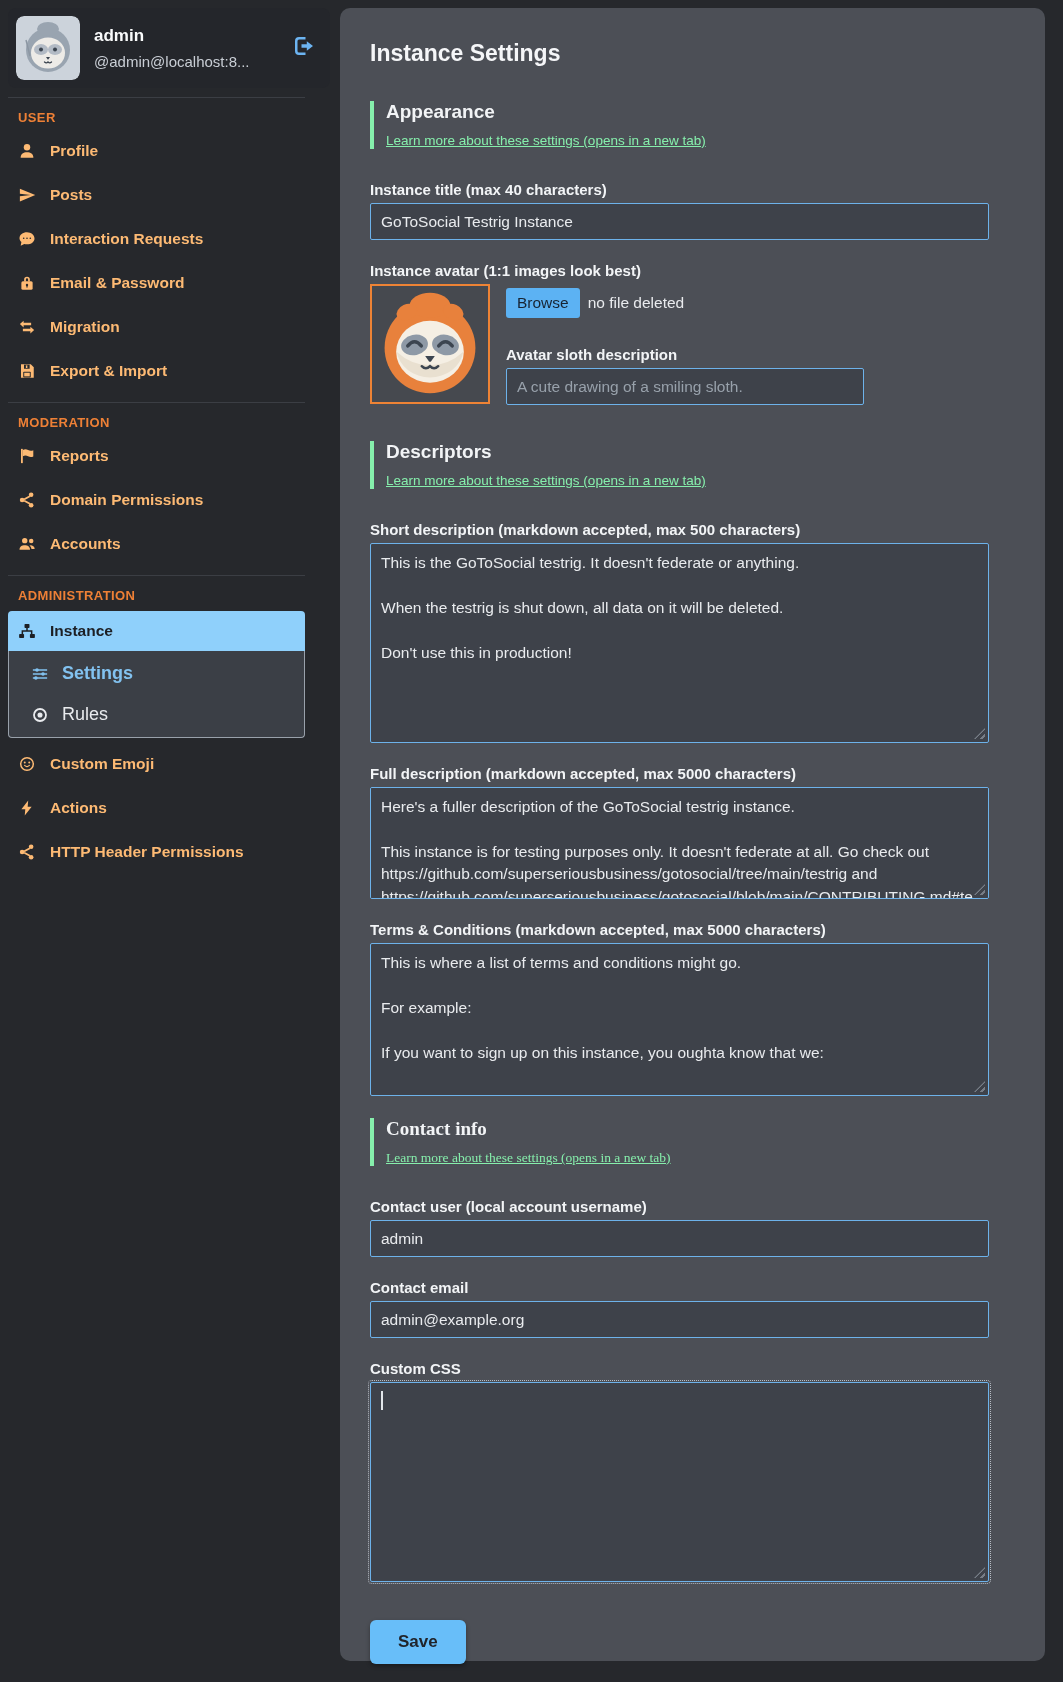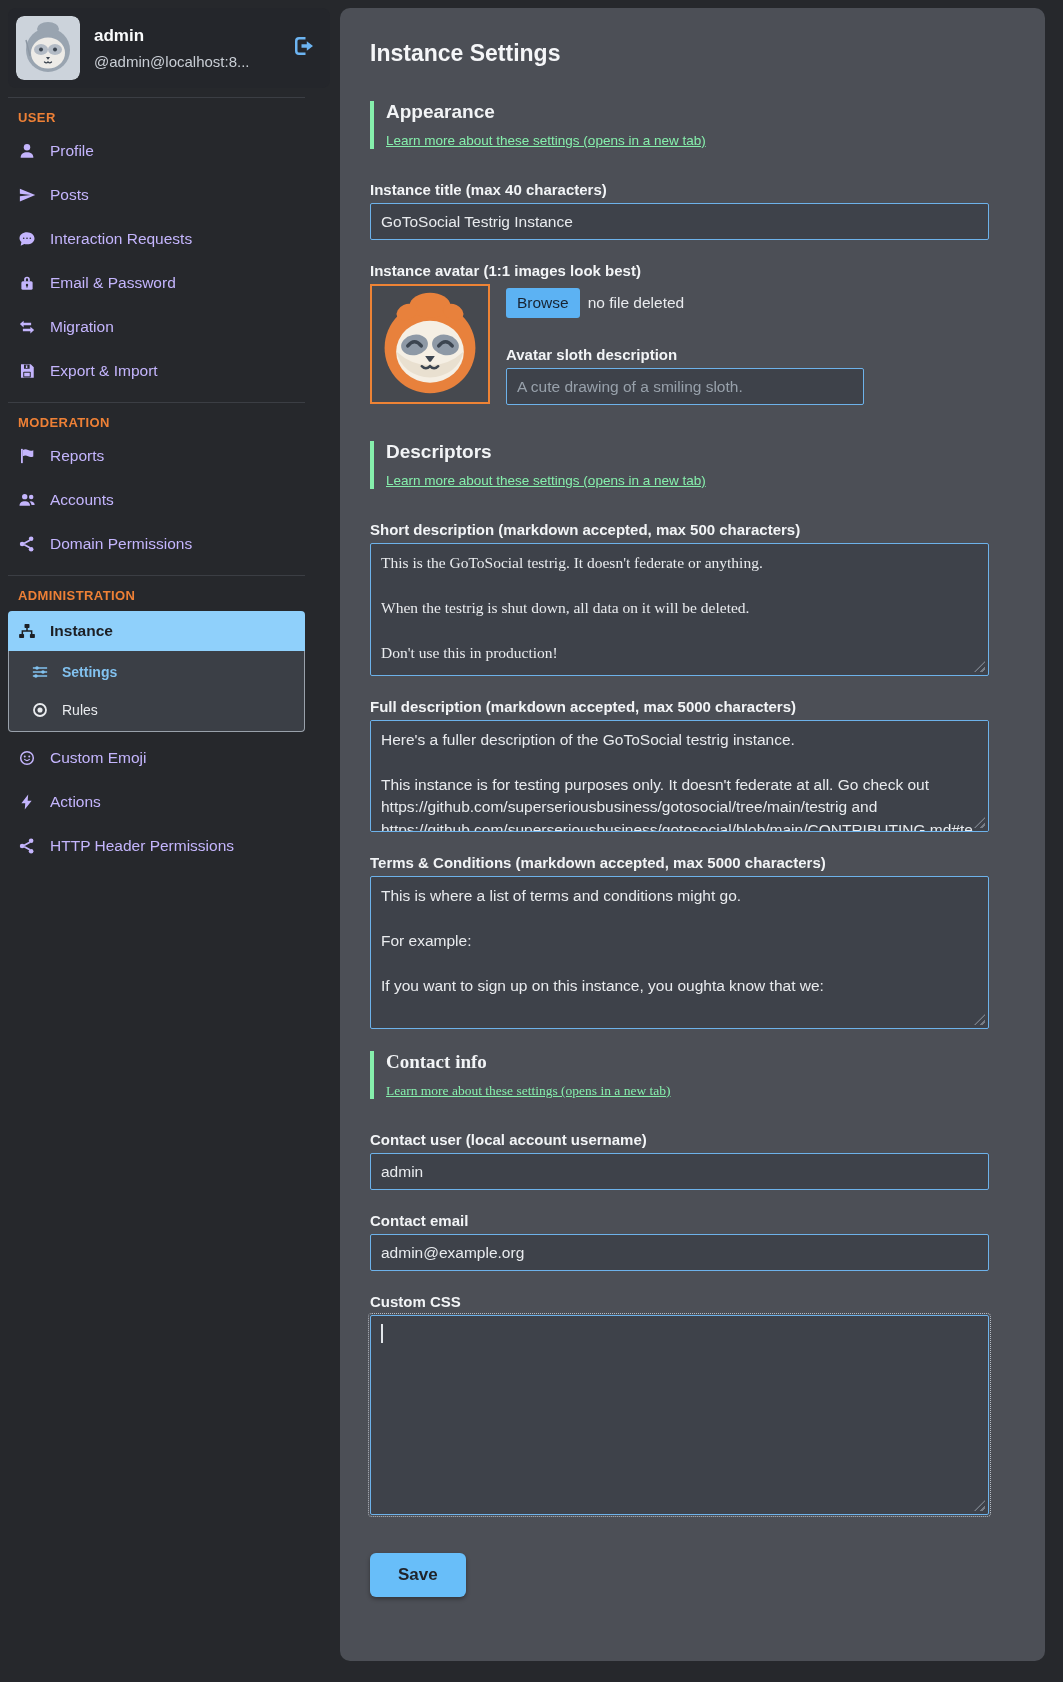--- a/index.html
+++ b/index.html
@@ -8,44 +8,44 @@
   
   .sidebar{width:322px;flex-shrink:0;}
   .user-card{background:#24262b;border-radius:8px;padding:8px;display:flex;align-items:center;gap:14px;height:64px;}
   .avatar-sm{width:64px;height:64px;border-radius:8px;flex-shrink:0;overflow:hidden;}
   .user-names{flex:1;min-width:0;}
   .user-name{font-weight:bold;font-size:17px;color:#fafbfc;margin-bottom:7px;}
   .user-handle{font-size:15px;color:#c9ced5;white-space:nowrap;}
   .logout{color:#6cb4f2;margin-right:6px;cursor:pointer;}
   .side-divider{border:none;border-top:1px solid #3b3e44;margin:9px 25px 2px 0;}
   .side-section-label{color:#ee8036;font-weight:bold;font-size:13px;letter-spacing:.4px;padding:10px 10px 4px 10px;}
-  .side-item{display:flex;align-items:center;gap:14px;padding:13px 10px;font-size:15.5px;color:#c4b5fd;cursor:pointer;}
+  .side-item{display:flex;align-items:center;gap:14px;padding:13px 10px;font-size:15.5px;color:#fdba74;cursor:pointer;font-weight:bold;}
   .ic{width:18px;height:18px;flex-shrink:0;fill:currentColor;}
   .nav-group{margin:4px 25px 4px 0;}
   .side-item.active{background:#8fd0fb;color:#1c1f24;font-weight:bold;border-radius:4px 4px 0 0;padding:11px 10px;}
   .submenu{background:#3b3f46;border:1px solid #99a1ab;border-top:none;border-radius:0 0 4px 4px;padding:2px 0;}
-  .sub-item{display:flex;align-items:center;gap:13px;padding:10px 0 10px 22px;font-size:14px;cursor:pointer;}
+  .sub-item{display:flex;align-items:center;gap:13px;padding:10px 0 10px 22px;font-size:18px;cursor:pointer;}
   .sub-item.sub-active{color:#82c2f0;font-weight:bold;}
 
   
   .panel{flex:1;background:#4c4f56;border-radius:10px;box-sizing:border-box;min-height:1653px;padding:32px 56px 24px 30px;}
   h1.page-title{font-size:23px;margin:0 0 34px 0;color:#f5f6f8;}
   .section-head{border-left:4px solid #86efac;padding-left:12px;margin:0 0 32px 0;}
   .section-head h2{font-size:19px;margin:0 0 8px 0;color:#f2f4f6;}
   .section-link{font-size:13.5px;color:#86efac;text-decoration:underline;cursor:pointer;}
   .field{margin-bottom:22px;}
   .field-label{display:block;font-size:15px;font-weight:bold;color:#f2f4f6;margin-bottom:5px;}
   .txt-input{display:block;width:100%;box-sizing:border-box;background:#3e424a;border:1.5px solid #6db2ea;border-radius:2px;color:#e9ebee;font-size:15.5px;font-family:"Liberation Sans",sans-serif;padding:8px 10px;height:37px;}
   .txt-input::placeholder{color:#98a1ab;}
   .txt-area{display:block;width:100%;box-sizing:border-box;background:#3e424a;border:1.5px solid #6db2ea;border-radius:2px;color:#e9ebee;font-size:15.5px;font-family:"Liberation Sans",sans-serif;padding:8px 10px;line-height:1.45;resize:none;}
   .ta-wrap{position:relative;}
   .grip{position:absolute;right:4px;bottom:4px;width:11px;height:11px;pointer-events:none;opacity:.75;
         background:repeating-linear-gradient(135deg,transparent 0 3px,#8a919b 3px 4.5px);
         clip-path:polygon(100% 0,100% 100%,0 100%);}
-  .short-ta{height:133px;font-family:Liberation Serif, serif;}
+  .short-ta{height:200px;}
   .full-ta{height:112px;}
   .terms-ta{height:153px;}
   .css-ta{height:200px;outline:1px dotted #b6bcc4;outline-offset:1px;}
   .caret{position:absolute;left:11px;top:9px;width:1.5px;height:19px;background:#e2e6ea;}
 
   .avatar-field{margin-bottom:36px;}
   .avatar-row{display:flex;gap:16px;margin-top:4px;}
   .avatar-big{width:120px;height:120px;border:2px solid #ee8335;box-sizing:border-box;background:#46494f;flex-shrink:0;}
   .avatar-big svg{display:block;width:100%;height:100%;}
   .avatar-right{width:358px;padding-top:4px;}
@@ -215,29 +215,29 @@
 
     <div class="side-section-label">MODERATION</div>
     <div class="side-item">
       <svg class="ic">
           <use href="#i-flag"></use>
         </svg>
       <span>Reports</span>
     </div>
     <div class="side-item">
       <svg class="ic">
+          <use href="#i-nodes"></use>
+        </svg>
+      <span>Domain Permissions</span>
+    </div>
+    <div class="side-item">
+      <svg class="ic">
           <use href="#i-users"></use>
         </svg>
       <span>Accounts</span>
-    </div>
-    <div class="side-item">
-      <svg class="ic">
-          <use href="#i-nodes"></use>
-        </svg>
-      <span>Domain Permissions</span>
     </div>
 
     <hr class="side-divider">
 
     <div class="side-section-label">ADMINISTRATION</div>
     <div class="nav-group">
       <div class="side-item active">
         <svg class="ic">
             <use href="#i-sitemap"></use>
           </svg>

